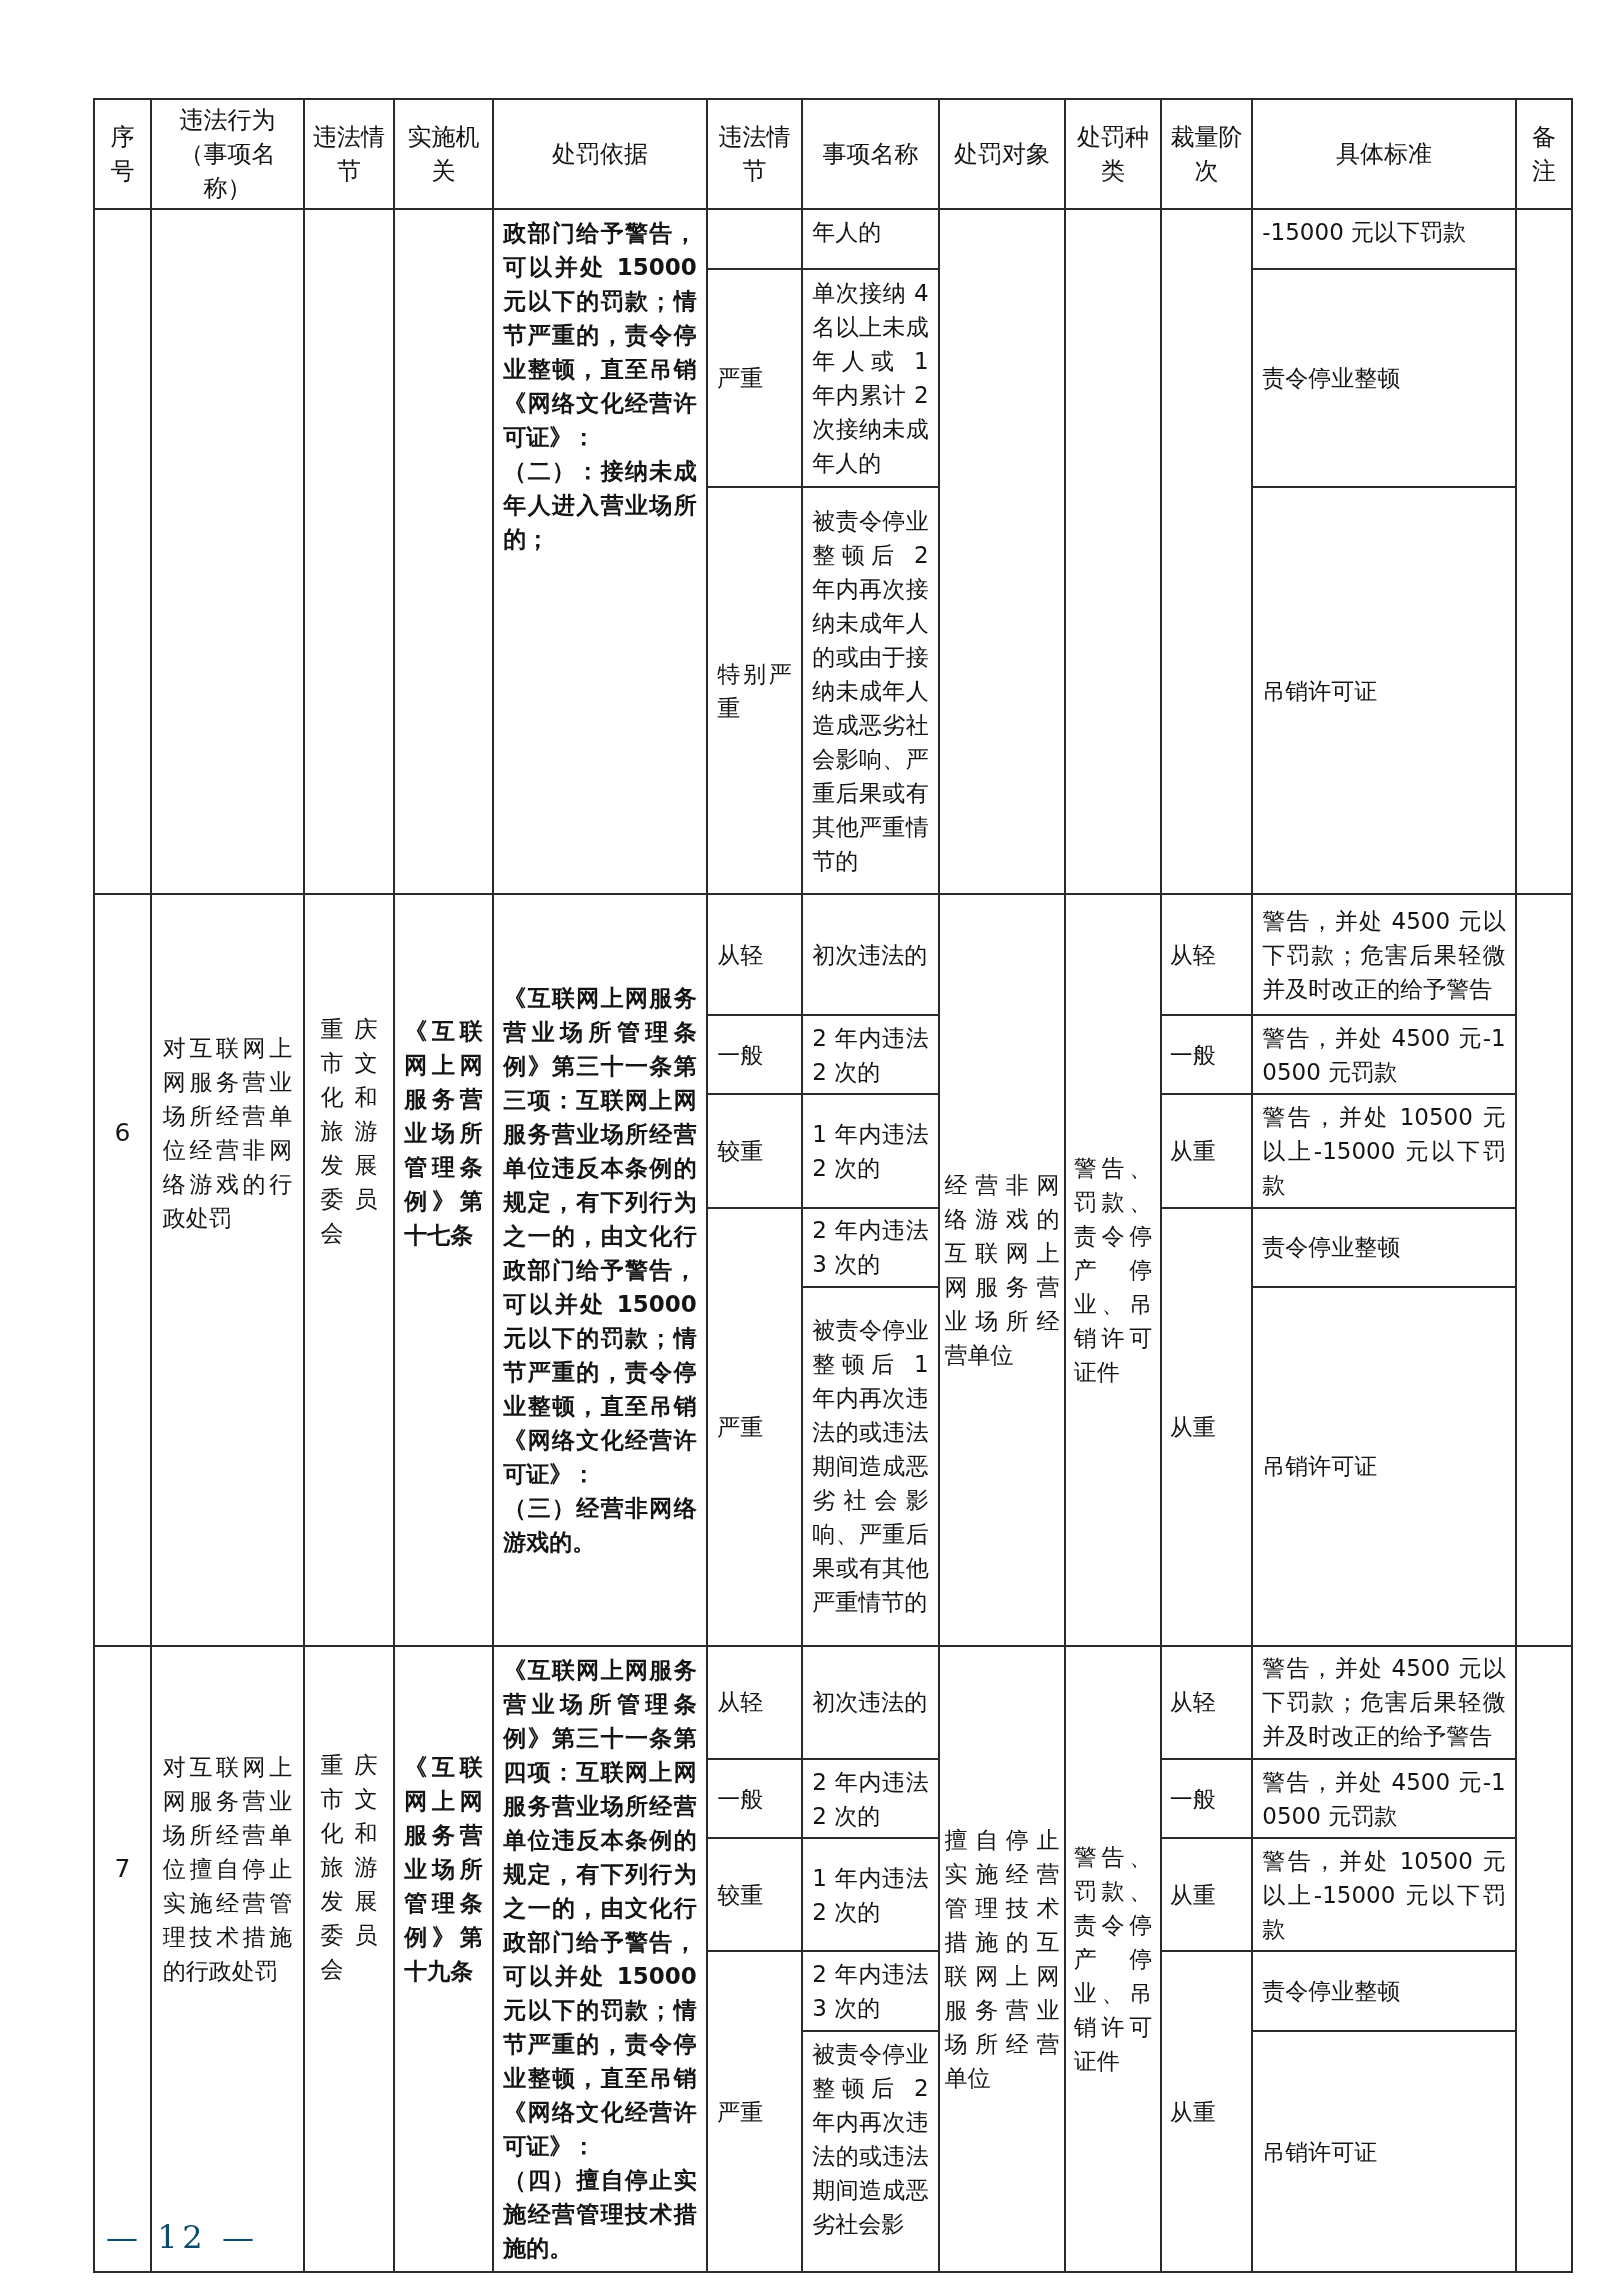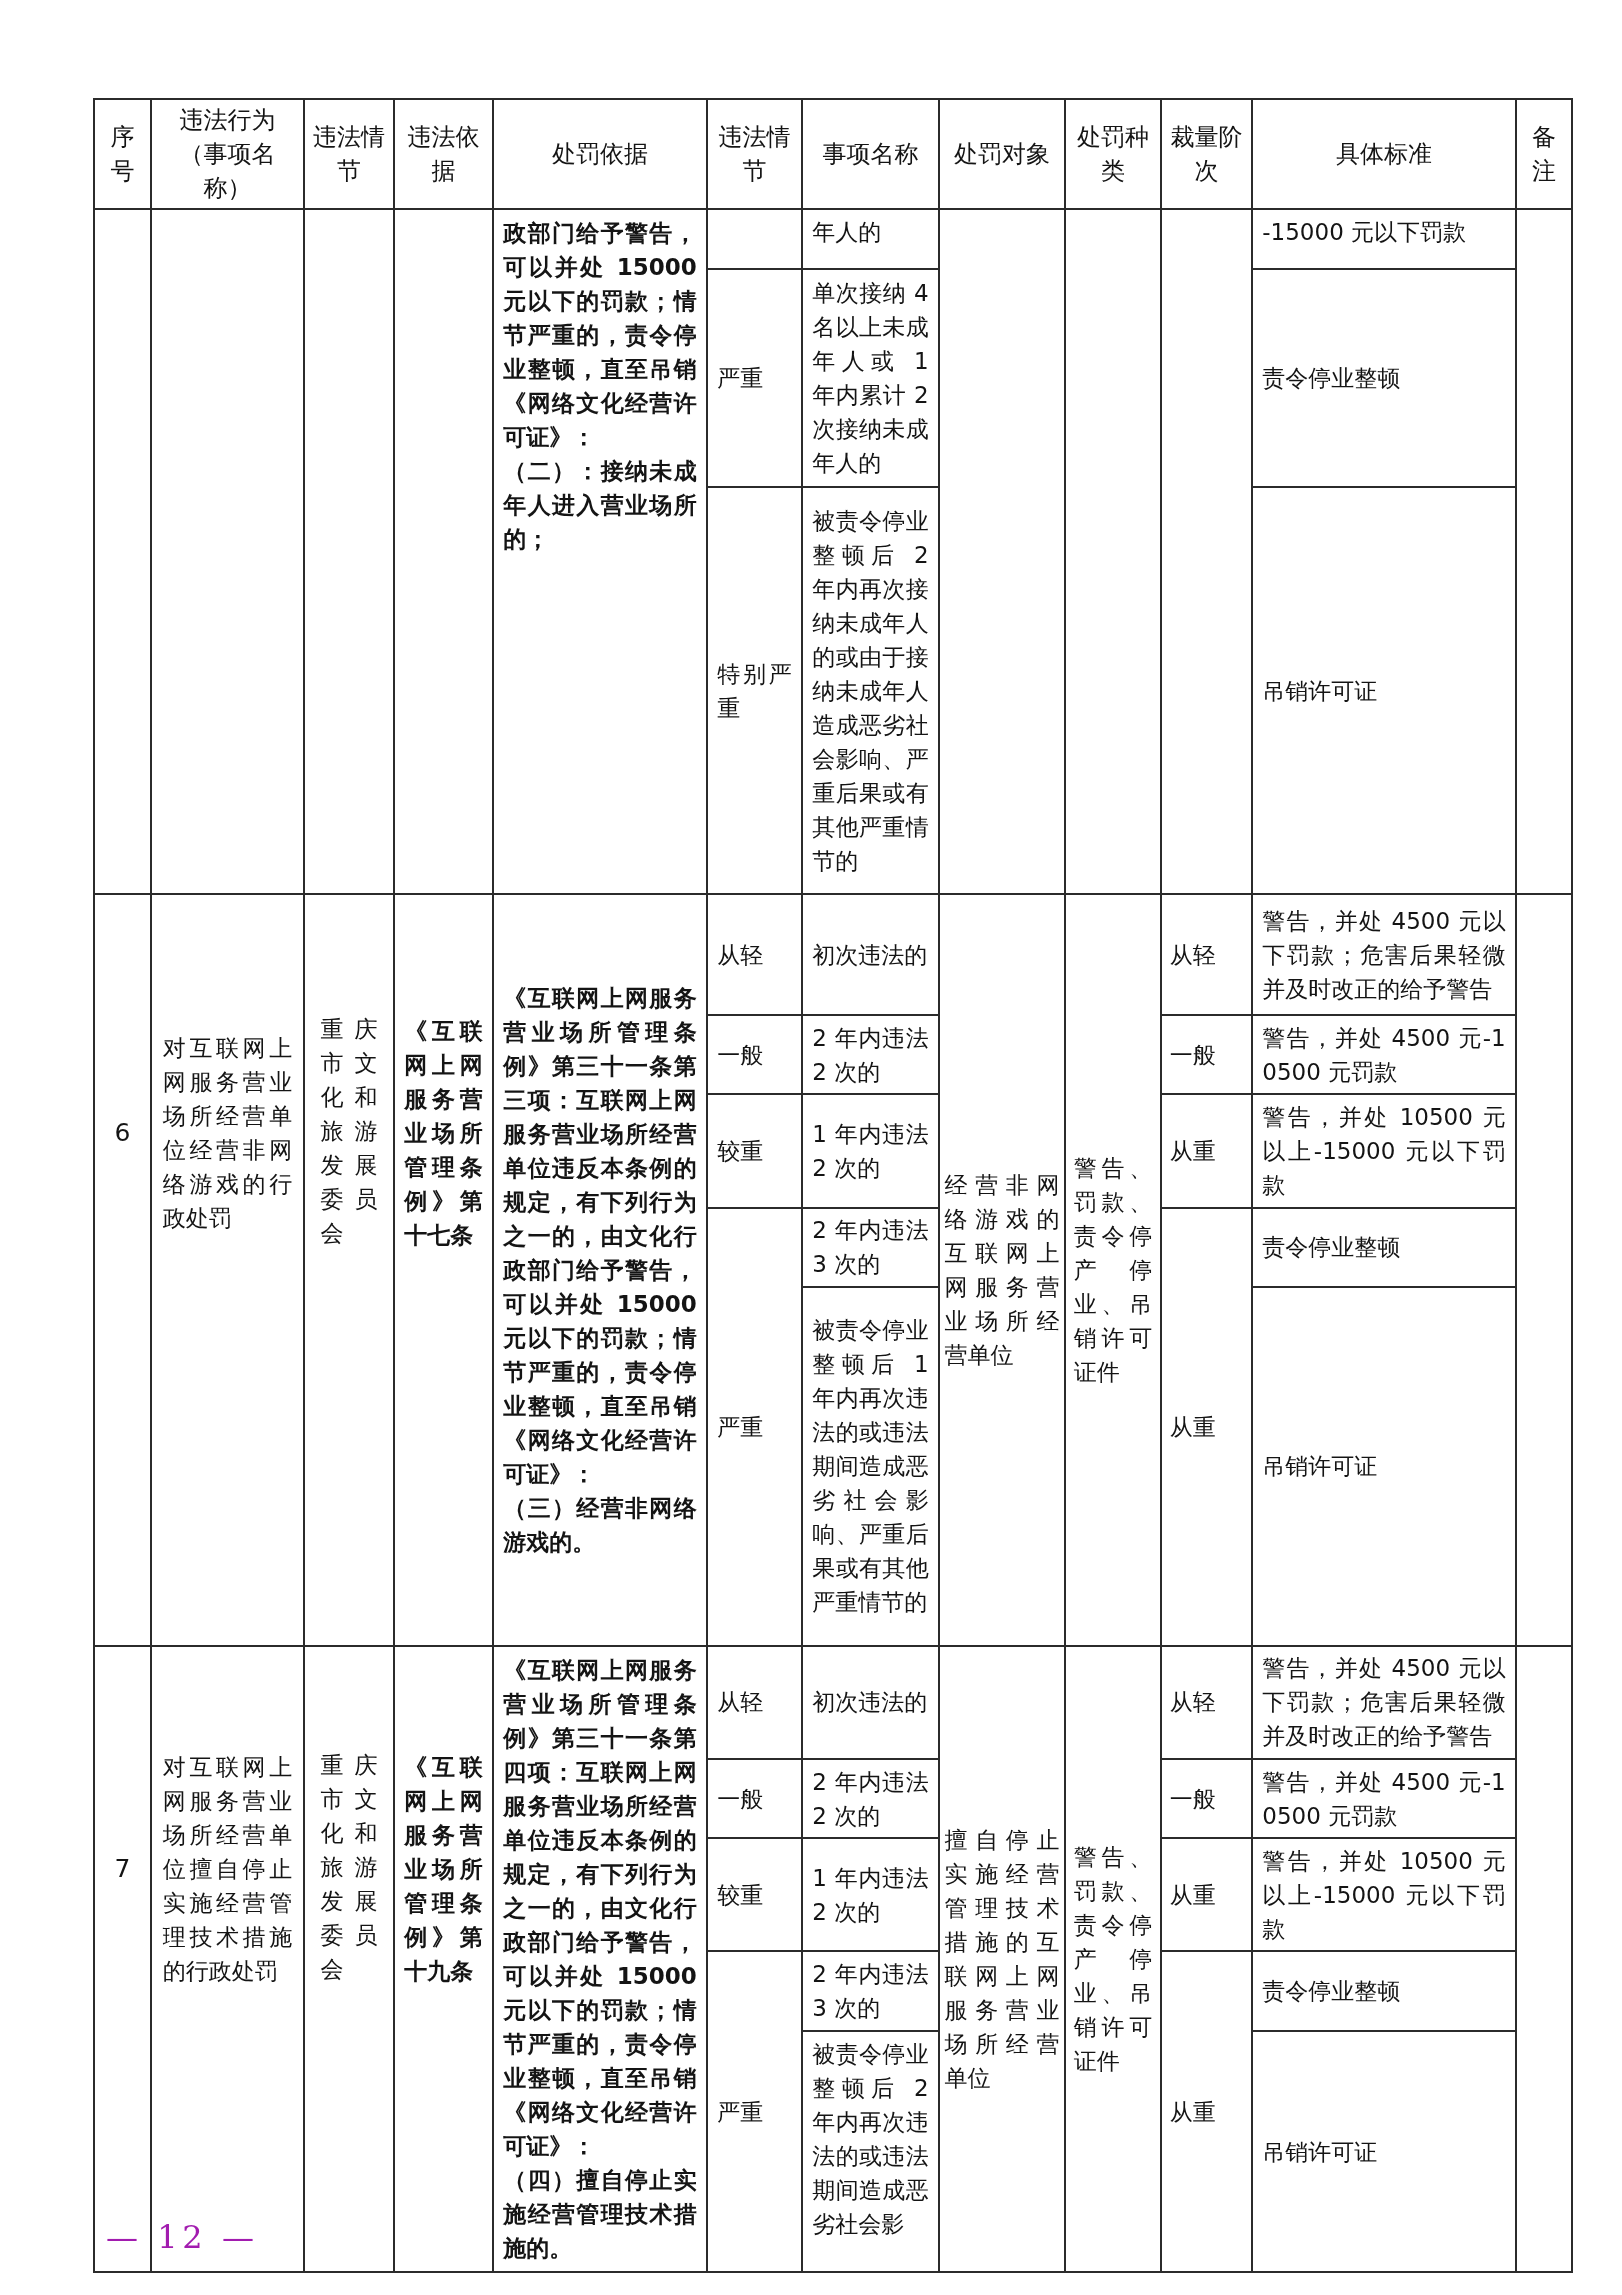--- a/index.html
+++ b/index.html
@@ -18,21 +18,21 @@
   .violation{padding:4.6px 10.8px;}
   .agency{padding:4.6px 15.4px;font-family:Liberation Mono, monospace;}
   .legal{padding:4.6px 9.3px;font-weight:bold;}
   .basis{padding:6.2px 9.3px;}
   .target{padding:4.6px 4.6px;}
   .types{padding:4.6px 7.7px;}
   .tier{padding:4.6px 7.7px;}
   .lift-6{padding-bottom:278px;}
   .lift-7{padding-bottom:185px;}
   .footer{position:absolute;left:106px;top:2218px;font-size:32px;letter-spacing:4.6px;
-          color:#a21caf;font-family:"DejaVu Serif","Liberation Serif",serif;}
+          color:#0c4a6e;font-family:"DejaVu Serif","Liberation Serif",serif;}
 </style>
 </head>
 <body>
 
 <div class="page">
   <div class="tbl-wrap">
     <table class="penalty">
       <colgroup>
         <col style="width:57px">
           <col style="width:153px">
@@ -46,21 +46,21 @@
         <col style="width:91px">
           <col style="width:264px">
           <col style="width:56px">
       </colgroup>
 
       <tbody>
           <tr style="height:110px">
         <th>序号</th>
         <th>违法行为（事项名称）</th>
         <th>违法情节</th>
-        <th>违法依据</th>
+        <th>实施机关</th>
         <th>处罚依据</th>
         <th>违法情节</th>
         <th>事项名称</th>
         <th>处罚对象</th>
         <th>处罚种类</th>
         <th>裁量阶次</th>
         <th>具体标准</th>
         <th>备注</th>
       </tr>
 

